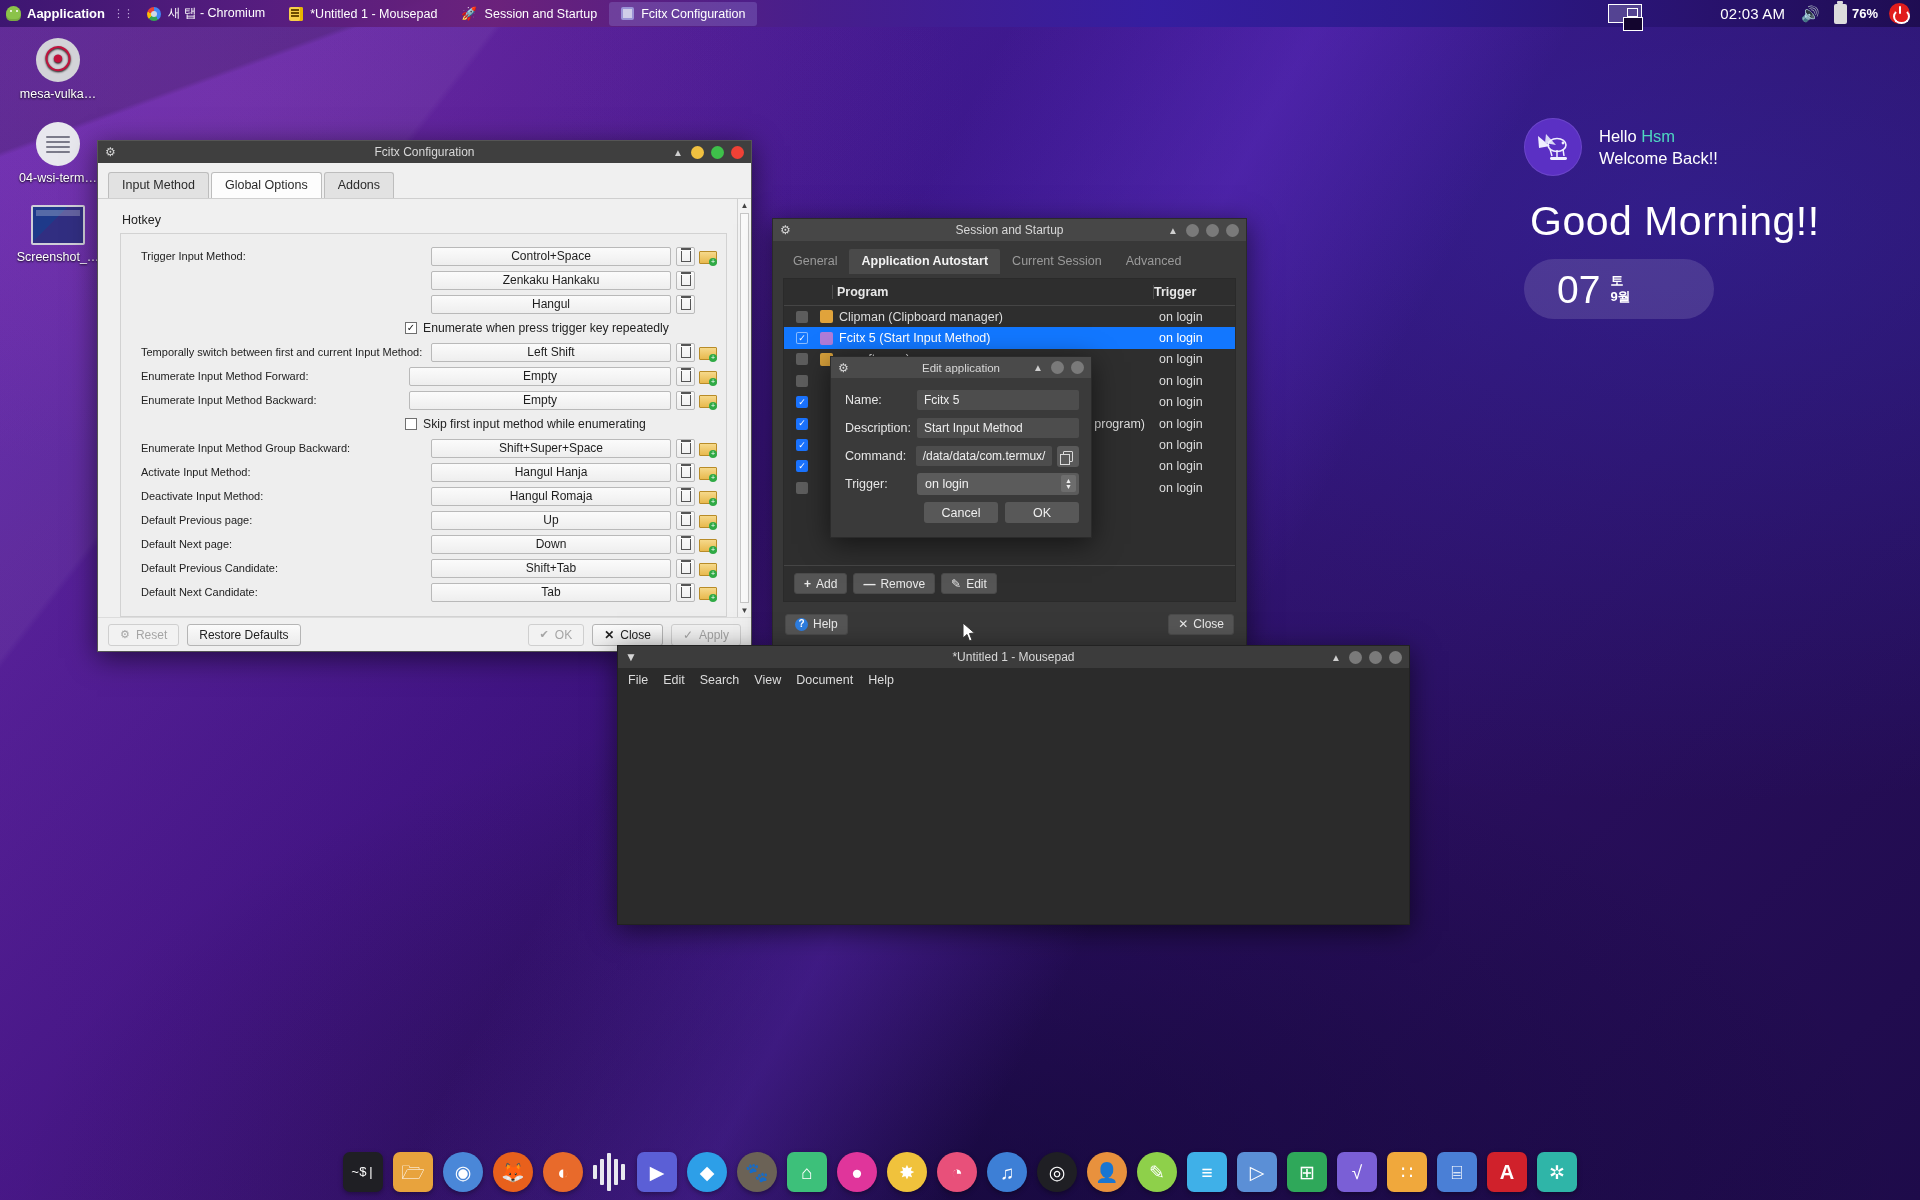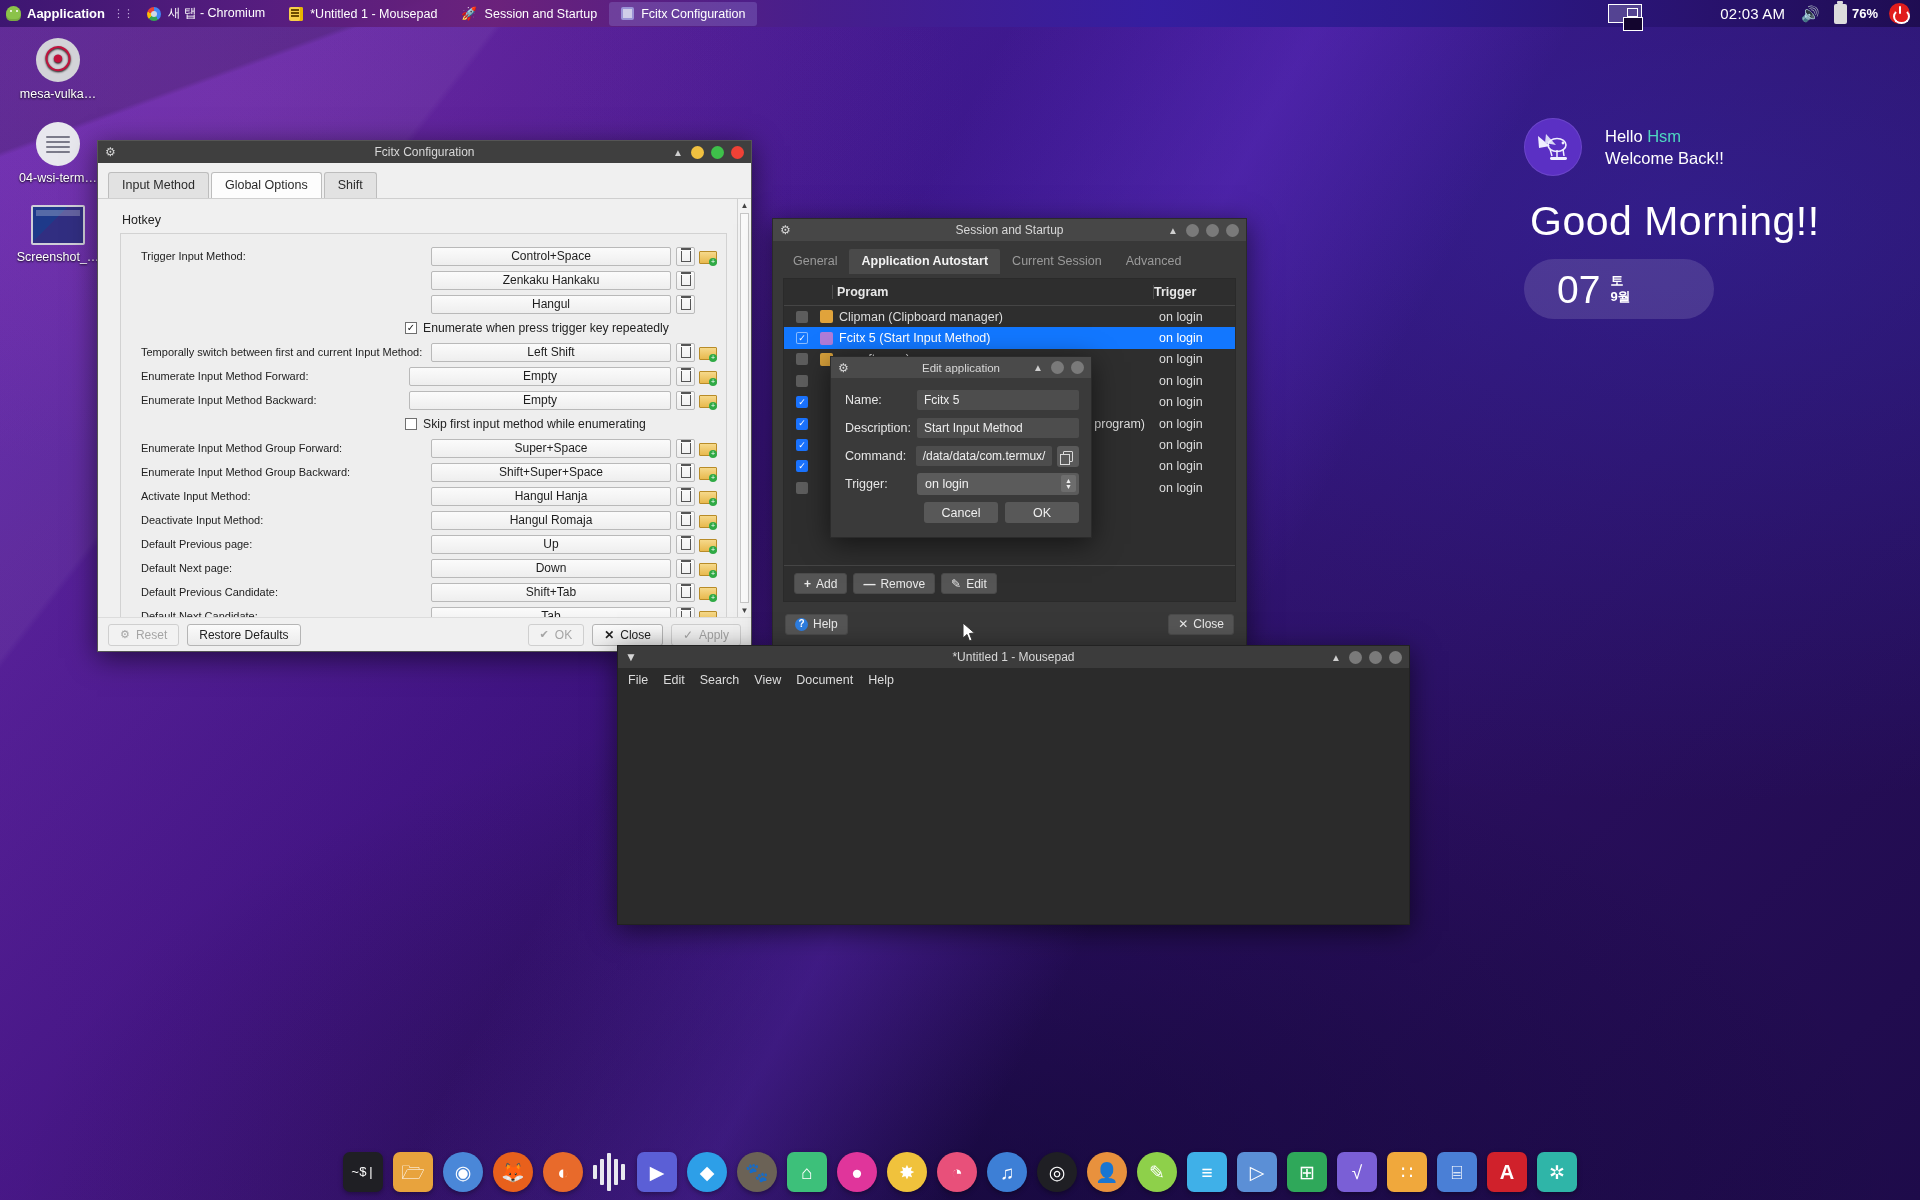--- a/index.html
+++ b/index.html
@@ -159,21 +159,21 @@
   
   #greeter{
     position:absolute; right:46px; top:118px; width:350px; color:#fff;
   }
   .greet-row{display:flex;align-items:center;gap:17px;}
   .greet-avatar{
     width:58px;height:58px;border-radius:50%;
     background:#5b30c4; display:flex;align-items:center;justify-content:center;
     box-shadow: inset 0 0 0 1px rgba(255,255,255,0.10);
   }
-  .greet-hello{font-size:16.5px;line-height:1.35;margin-left:6px;}
+  .greet-hello{font-size:16.5px;line-height:1.35;}
   .greet-hello .uname{color:#4fd6c0;}
   .greet-big{
     font-size:41px; margin:22px 0 0 6px; letter-spacing:.5px; font-weight:400;
   }
   .greet-date{
     margin:14px 0 0 0; width:190px;height:60px;border-radius:30px;
     background:rgba(255,255,255,0.13);
     display:flex;align-items:center;gap:10px;padding-left:33px;
   }
   .greet-date .dd{font-size:39px;line-height:1;font-weight:400;}
@@ -495,21 +495,21 @@
       <span class="shade">▲</span>
       <span class="b b1"></span>
       <span class="b b2"></span>
       <span class="b b3"></span>
     </span>
   </div>
   <div class="fx-body">
     <div class="fx-tabs">
       <div class="fx-tab">Input Method</div>
       <div class="fx-tab active">Global Options</div>
-      <div class="fx-tab">Shift</div>
+      <div class="fx-tab">Addons</div>
     </div>
     <div class="fx-pane">
       <div class="fx-scrollarea">
         <div class="fx-group-title">Hotkey</div>
         <div class="fx-group">
 
           <div class="fx-row">
             <span class="fx-label">Trigger Input Method:</span>
             <span class="fx-keybtn">Control+Space</span>
             <span class="fx-smallbtn">
@@ -572,28 +572,20 @@
           <div class="fx-row">
             <span class="fx-label"></span>
             <span class="fx-check" style="width:266px;">
               <span class="fx-cbox"></span>
               <span>Skip first input method while enumerating</span>
             </span>
             <span style="width:24px"></span>
               <span class="folder-g" style="visibility:hidden"></span>
           </div>
 
-          <div class="fx-row">
-            <span class="fx-label">Enumerate Input Method Group Forward:</span>
-            <span class="fx-keybtn">Super+Space</span>
-            <span class="fx-smallbtn">
-                <span class="trash-g"></span>
-              </span>
-            <span class="folder-g"></span>
-          </div>
           <div class="fx-row">
             <span class="fx-label">Enumerate Input Method Group Backward:</span>
             <span class="fx-keybtn">Shift+Super+Space</span>
             <span class="fx-smallbtn">
                 <span class="trash-g"></span>
               </span>
             <span class="folder-g"></span>
           </div>
           <div class="fx-row">
             <span class="fx-label">Activate Input Method:</span>

